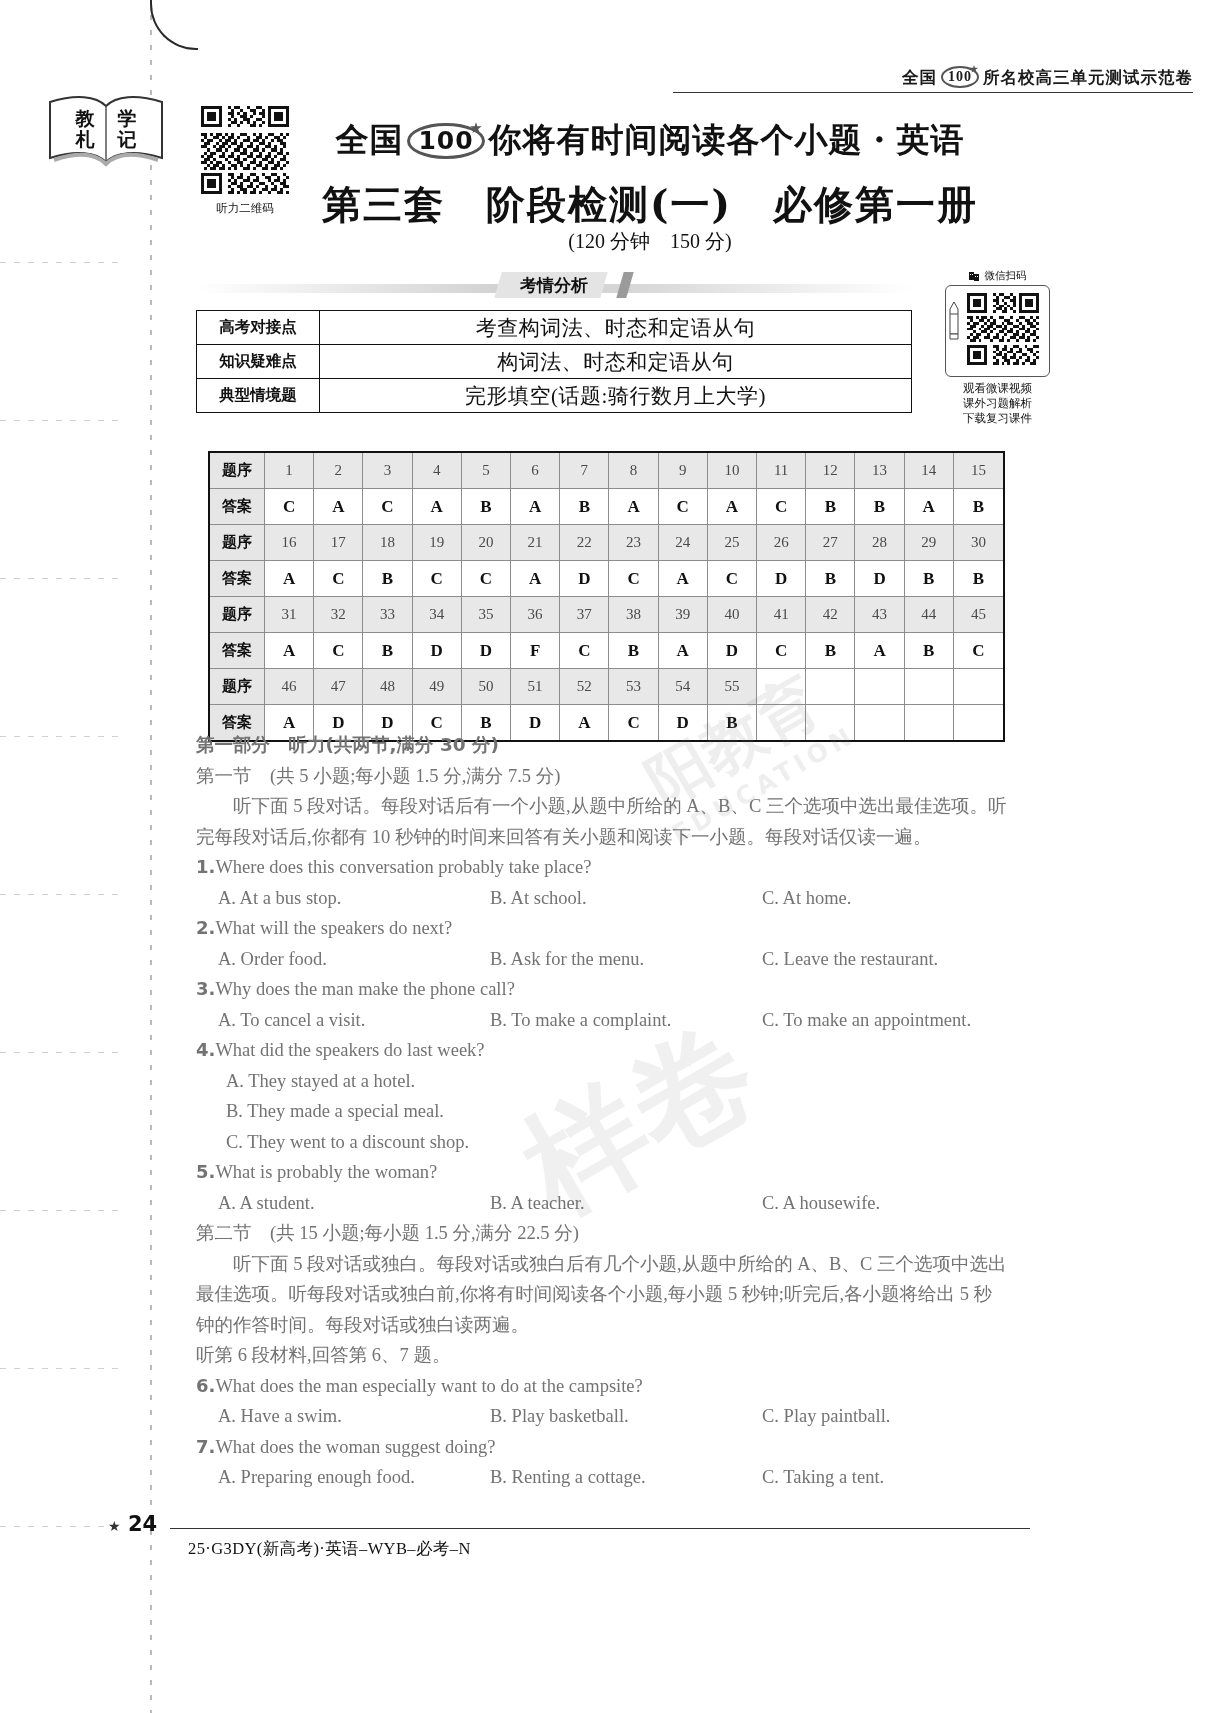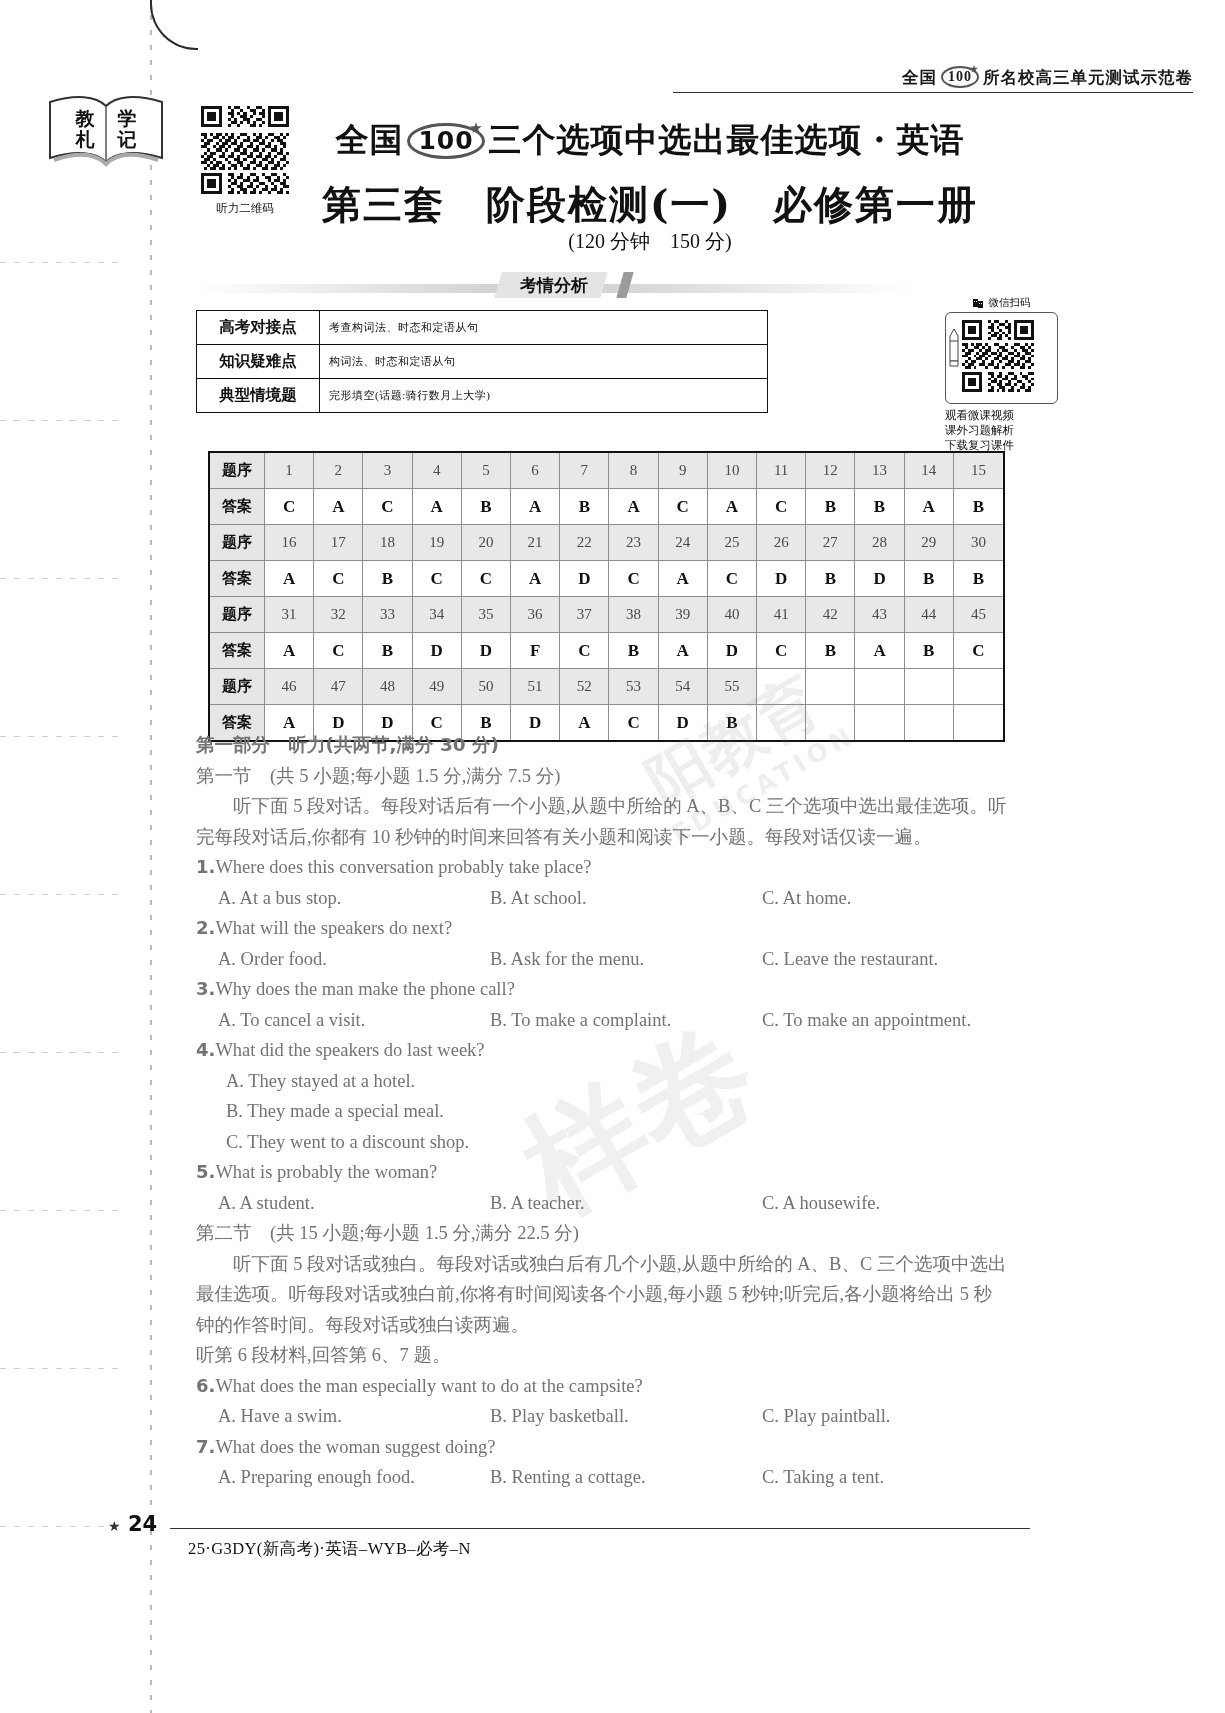--- a/index.html
+++ b/index.html
@@ -60,28 +60,28 @@
      background:linear-gradient(to right,#ffffff,#cfcfcf 45%,#d6d6d6 60%,#ffffff);}
   .banner-tag{position:absolute;left:302px;top:0;height:26px;padding:0 16px 0 22px;
      background:#e4e4e4;transform:skewX(-16deg);}
   .banner-tag span{display:inline-block;transform:skewX(16deg);
      font-family:"DejaVu Sans","Liberation Sans",sans-serif;font-weight:700;font-size:17px;
      line-height:26px;color:#111;}
   .banner-slash{position:absolute;left:424px;top:0;width:10px;height:26px;background:#9b9b9b;
      transform:skewX(-16deg);}
 
   
-  table.analysis{position:absolute;left:196px;top:310px;width:572px;border-collapse:collapse;}
+  table.analysis{position:absolute;left:196px;top:310px;width:716px;border-collapse:collapse;}
   table.analysis td{border:1.3px solid #111;height:33px;font-size:15.5px;padding:0 9px;}
   table.analysis td.k{width:104px;text-align:center;font-family:"DejaVu Sans","Liberation Sans",sans-serif;
      font-weight:700;font-size:15.5px;white-space:nowrap;}
-  table.analysis td.v{font-family:"Liberation Serif",serif;font-size:11px;letter-spacing:.5px;}
-
-  
-  .qr-panel{position:absolute;left:945px;top:296px;width:113px;}
+  table.analysis td.v{font-family:"Liberation Serif",serif;font-size:21px;letter-spacing:.5px;text-align:center;}
+
+  
+  .qr-panel{position:absolute;left:945px;top:269px;width:105px;text-align:center;}
   .qr-panel .wx{display:flex;align-items:center;justify-content:center;gap:3px;font-size:10.5px;
      font-family:"Liberation Sans",sans-serif;color:#111;margin-bottom:2px;}
   .qr-panel .qbox{position:relative;border:1.2px solid #555;border-radius:6px;padding:7px 6px 7px 16px;}
   .qr-panel .pencil{position:absolute;left:3px;top:16px;width:10px;height:40px;}
   .qr-panel .lines{margin-top:4px;font-size:11.5px;line-height:15px;
      font-family:"Liberation Sans",sans-serif;color:#111;}
 
   
   table.answers{position:absolute;left:208px;top:451px;width:797px;border-collapse:collapse;
      border:2px solid #111;}
@@ -362,21 +362,21 @@
           <rect x="16" y="28" width="2" height="1"></rect>
           <rect x="19" y="28" width="1" height="1"></rect>
           <rect x="22" y="28" width="1" height="1"></rect>
           <rect x="25" y="28" width="2" height="1"></rect>
           <rect x="28" y="28" width="1" height="1"></rect>
       </g>
     </svg>
     <div class="cap">听力二维码</div>
   </div>
 
-  <div class="title-main"><span>全国</span><span class="hundred"><span>100</span><span class="star">★</span></span><span>三个选项中选出最佳选项・英语</span></div>
+  <div class="title-main"><span>全国</span><span class="hundred"><span>100</span><span class="star">★</span></span><span>你将有时间阅读各个小题・英语</span></div>
 
   <div class="title-sub">第三套　阶段检测(一)　必修第一册</div>
   <div class="title-time">(120 分钟　150 分)</div>
 
   <div class="banner-wrap">
     <div class="banner-bar"></div>
     <div class="banner-tag">
       <span>考情分析</span>
     </div>
     <div class="banner-slash"></div>

